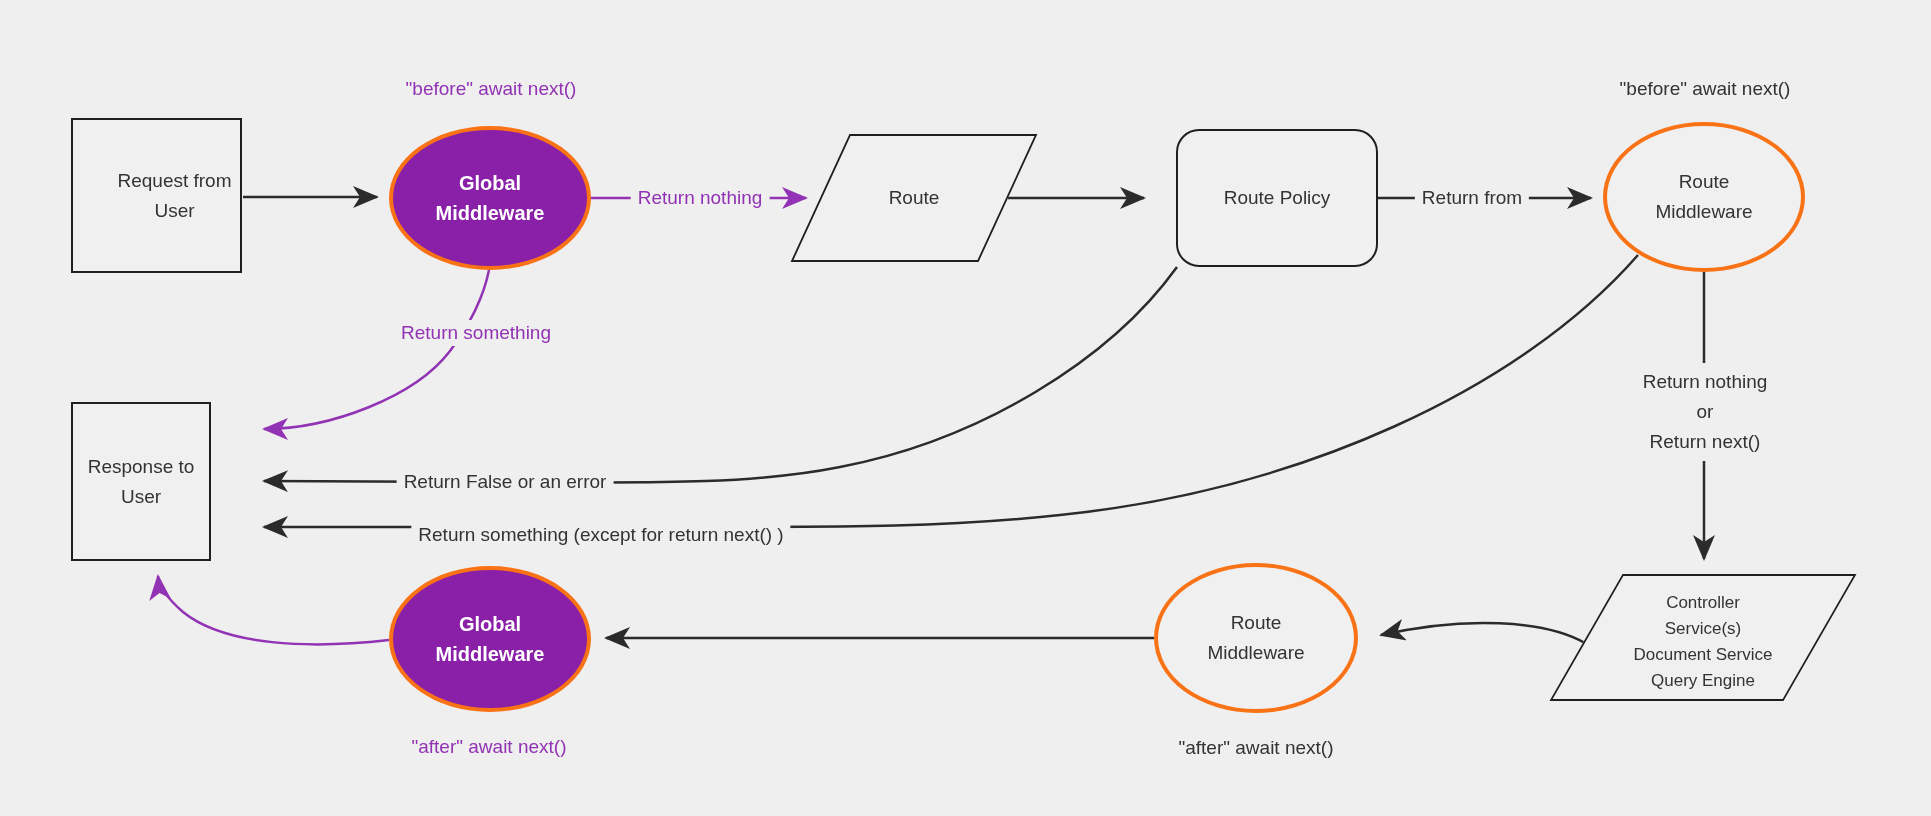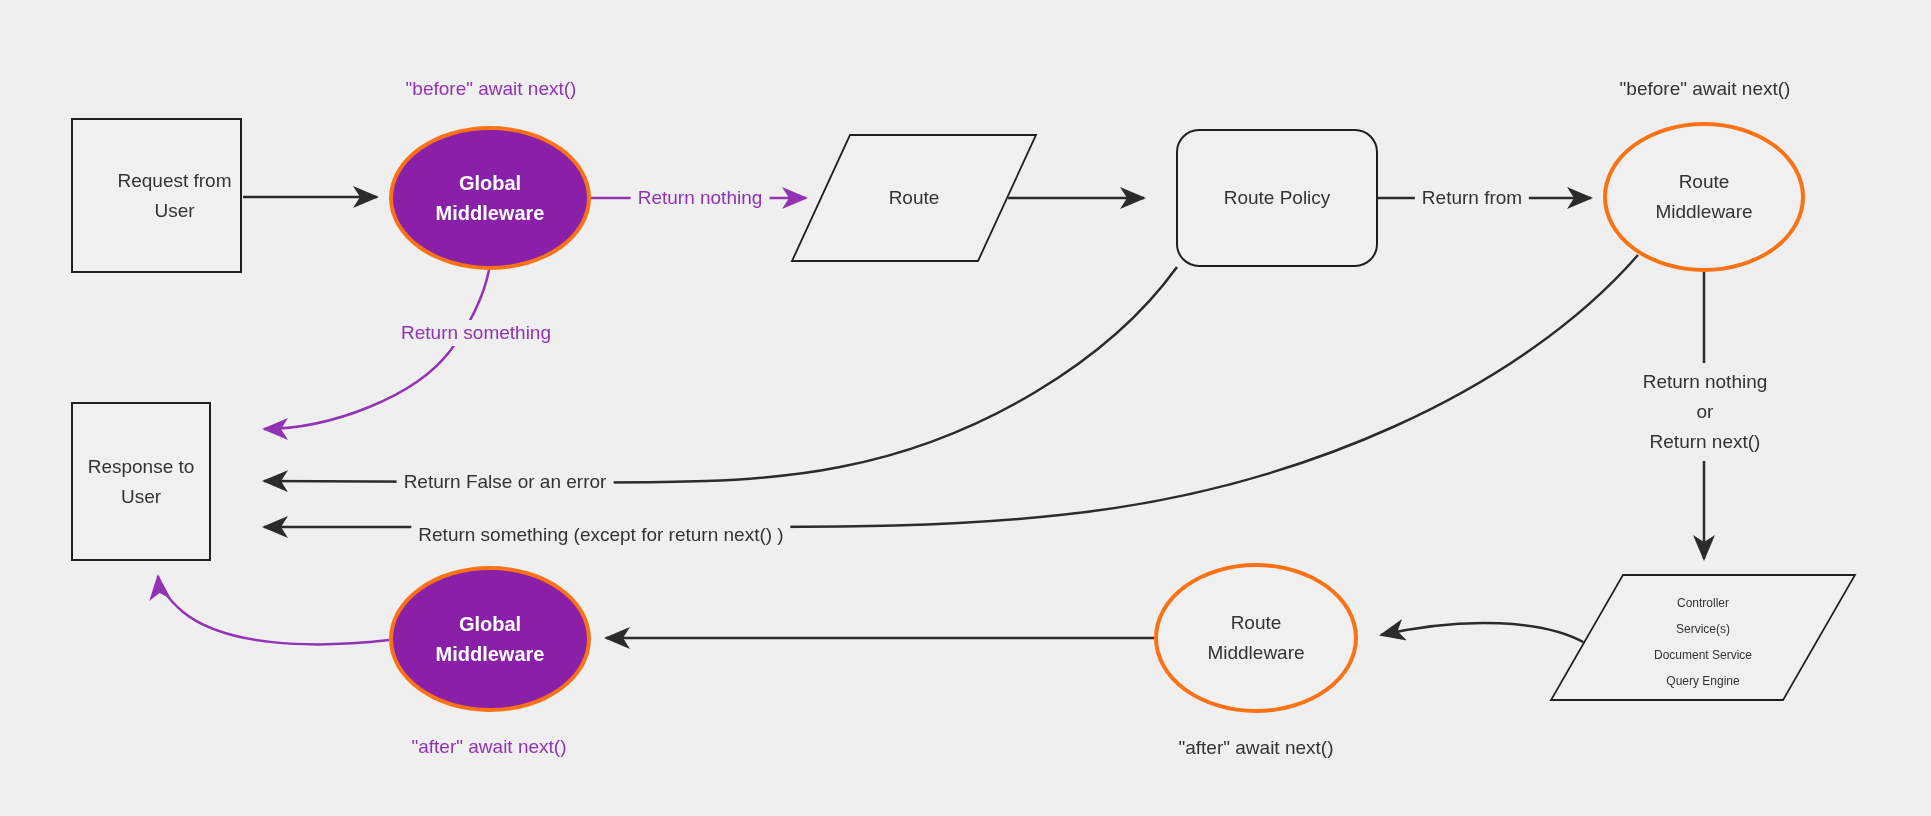--- a/index.html
+++ b/index.html
@@ -74,21 +74,21 @@
   <div class="node rounded" style="left:1156px;top:129px;width:202px;height:138px;margin-left:20px;">
     <span>Route Policy</span>
   </div>
 
   <div class="node ellipse" style="left:1603px;top:122px;width:202px;height:150px;">
     <span>Route</span>
     <span>Middleware</span>
   </div>
 
   <div class="para-shape" style="left:1586px;top:574px;width:234px;height:127px;transform:skewX(-29.9deg);"></div>
-  <div class="para-label" style="left:1586px;top:574px;width:234px;height:136px;font-size:12px;line-height:26px;">
+  <div class="para-label" style="left:1586px;top:574px;width:234px;height:136px;font-size:17px;line-height:26px;">
     <span>Controller</span>
     <span>Service(s)</span>
     <span>Document Service</span>
     <span>Query Engine</span>
   </div>
 
   <div class="node ellipse" style="left:1154px;top:563px;width:204px;height:150px;">
     <span>Route</span>
     <span>Middleware</span>
   </div>

